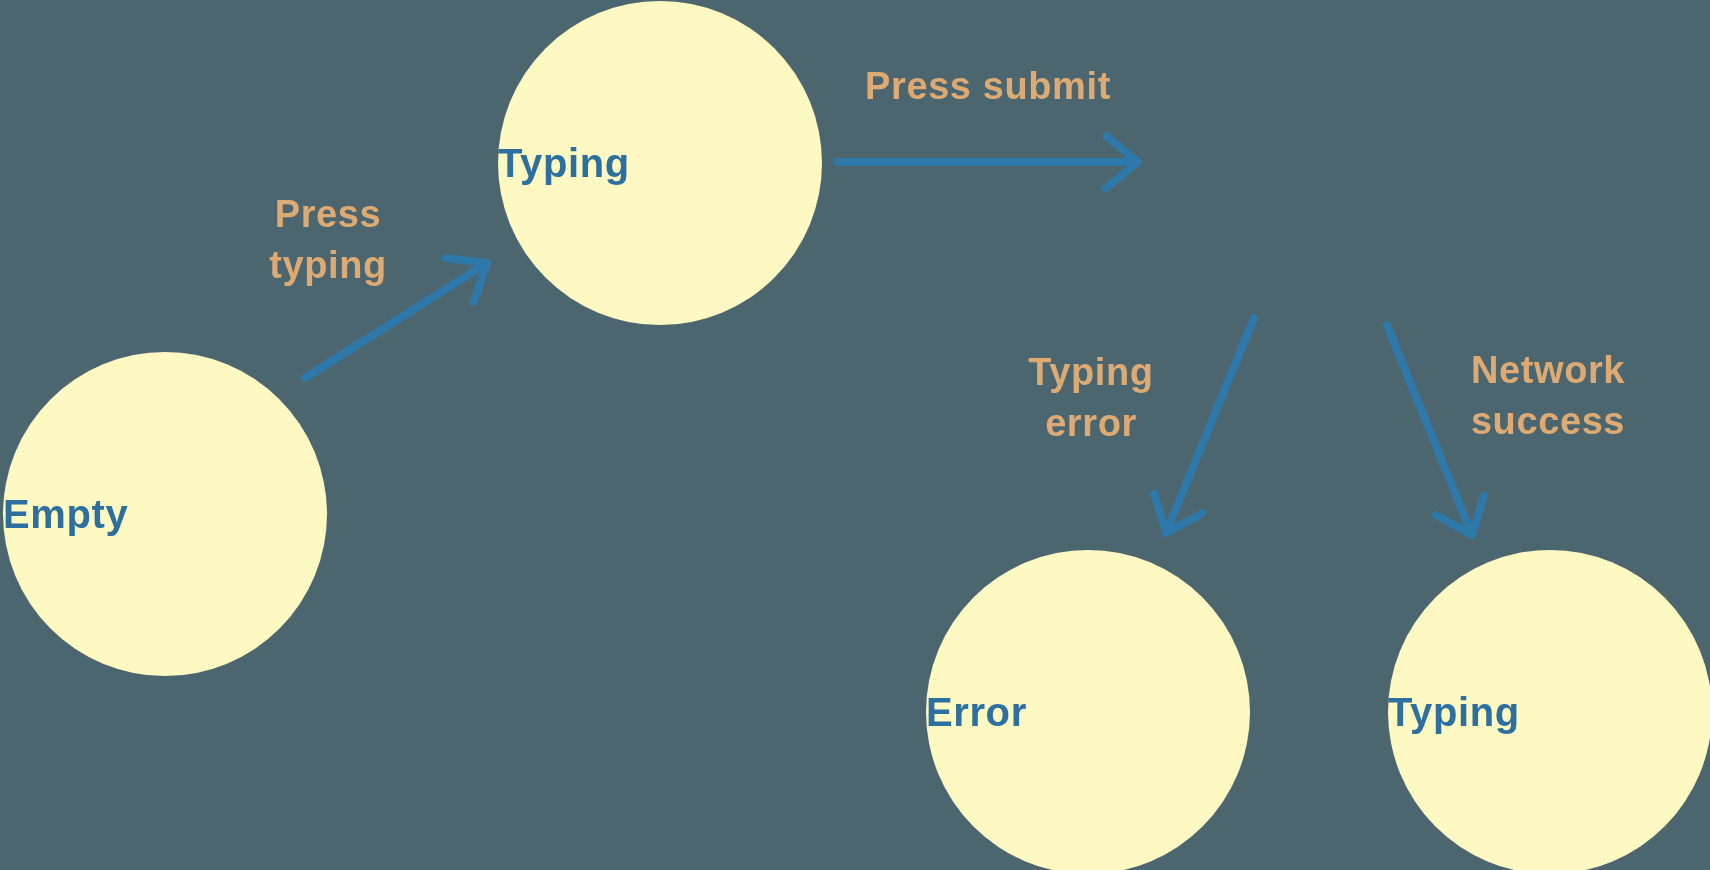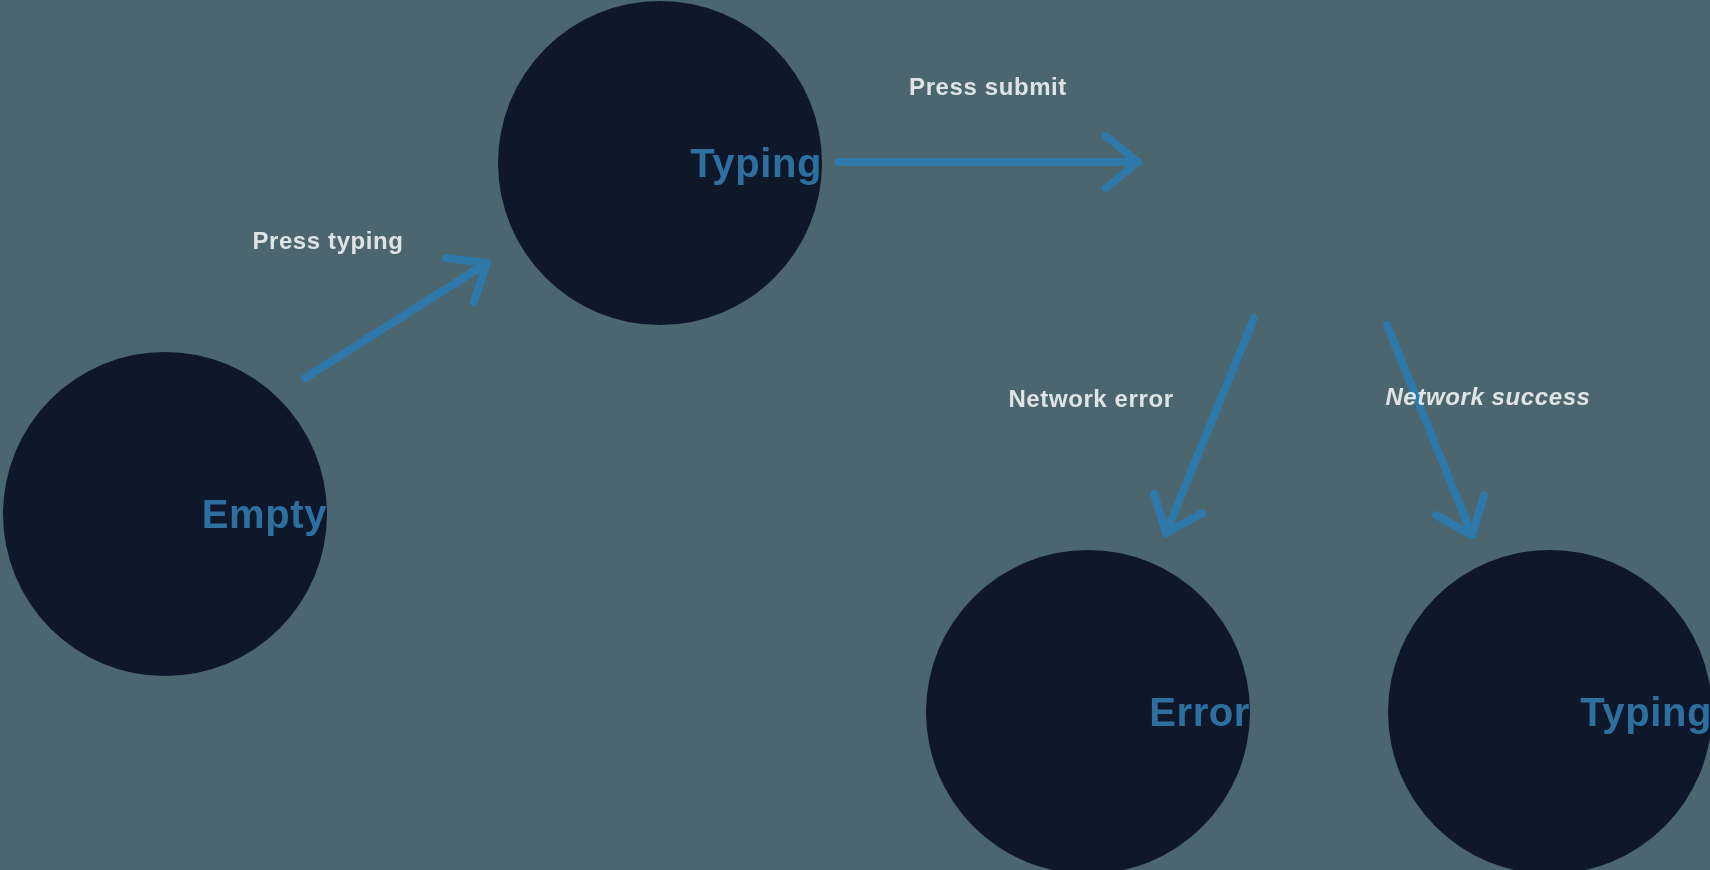--- a/index.html
+++ b/index.html
@@ -30,52 +30,52 @@
     stroke: #2e79aa;
     stroke-width: 8;
     stroke-linecap: round;
     fill: none;
   }
   .node {
     position: absolute;
     width: 324px;
     height: 324px;
     border-radius: 50%;
-    background: #0f172a;
+    background: #fef9c3;
     display: flex;
     align-items: center;
-    justify-content: flex-end;
+    justify-content: flex-start;
   }
   .node-label {
     color: #2d6f9f;
     font-size: 40px;
     font-weight: 600;
     letter-spacing: 0.6px;
   }
   #node-empty      { left: 3px;    top: 352px; }
   #node-typing     { left: 498px;  top: 1px;   }
   #node-submitting { left: 1168px; top: 0px;   }
   #node-error      { left: 926px;  top: 550px; }
   #node-success    { left: 1388px; top: 550px; }
 
   .edge-label {
     position: absolute;
     transform: translate(-50%, -50%);
-    color: #ffffff;
+    color: #fdba74;
     opacity: 0.82;
-    font-size: 24px;
+    font-size: 38px;
     font-weight: 600;
     line-height: 51px;
     letter-spacing: 0.6px;
     text-align: center;
   }
   #label-start-typing    { left: 328px;  top: 240px; width: 160px; }
   #label-press-submit    { left: 988px;  top: 86px;  white-space: nowrap; }
   #label-network-error   { left: 1091px; top: 398px; width: 210px; }
-  #label-network-success { left: 1488px; top: 396px; width: 215px; font-style: italic; }
+  #label-network-success { left: 1548px; top: 396px; width: 215px; }
 </style>
 </head>
 <body>
 
 <div class="canvas">
 
   <svg class="edges-svg" viewBox="0 0 1710 870" xmlns="http://www.w3.org/2000/svg">
     <defs>
       <marker id="arrowhead" markerUnits="userSpaceOnUse" markerWidth="60" markerHeight="60" viewBox="0 0 60 60" refX="50" refY="30" orient="auto">
         <path d="M18,4 L50,30 L18,56" fill="none" stroke="#2e79aa" stroke-width="8" stroke-linecap="round" stroke-linejoin="round"></path>
@@ -101,17 +101,17 @@
   </div>
 
   <div class="node" id="node-success">
     <span class="node-label">Typing</span>
   </div>
 
   <div class="edge-label" id="label-start-typing">Press typing</div>
 
   <div class="edge-label" id="label-press-submit">Press submit</div>
 
-  <div class="edge-label" id="label-network-error">Network error</div>
+  <div class="edge-label" id="label-network-error">Typing error</div>
 
   <div class="edge-label" id="label-network-success">Network success</div>
 
 </div>
 
 </body></html>

